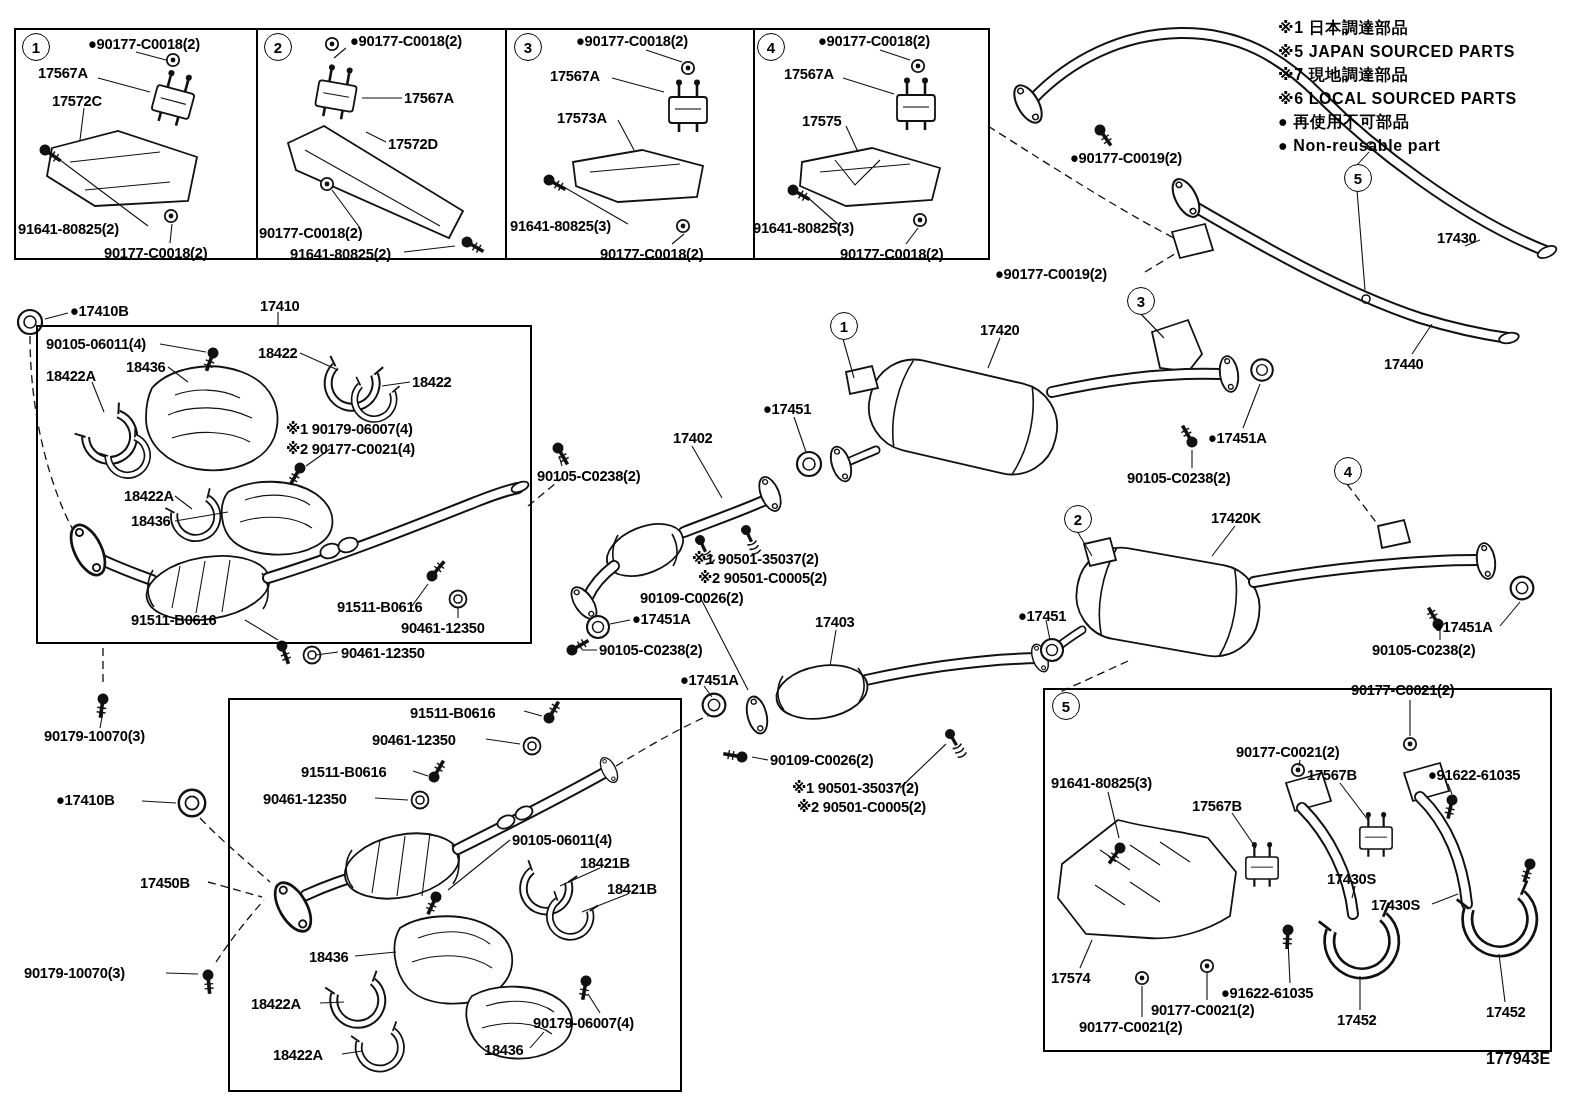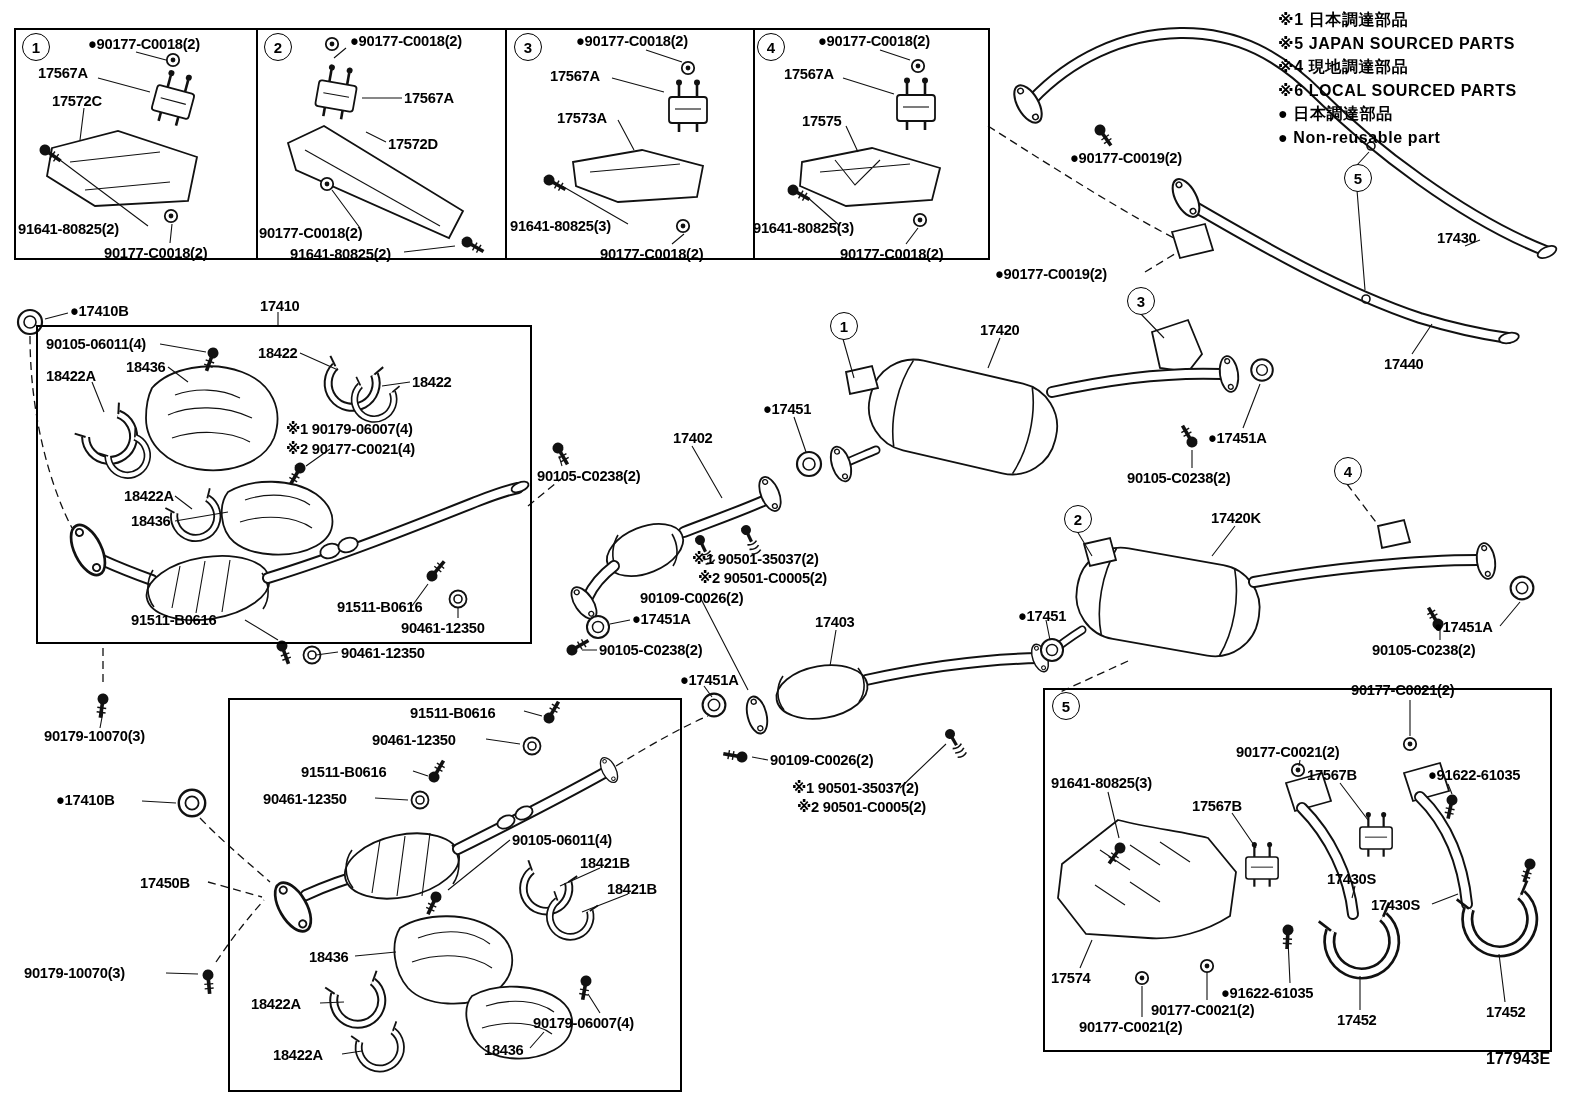--- a/index.html
+++ b/index.html
@@ -13,21 +13,21 @@
   .ln{fill:none;stroke:#111;stroke-width:1.6}
   .th{stroke-width:1.1}
   .pt{fill:#fff;stroke:#111;stroke-width:1.8}
   .dsh{fill:none;stroke:#111;stroke-width:1.3;stroke-dasharray:8 5}
   .inset{position:absolute;border:2.2px solid #000;}
   .part-label{position:absolute;font-weight:700;font-size:15.5px;line-height:1.05;white-space:nowrap;
               letter-spacing:-0.3px;transform:scaleX(.95);transform-origin:0 0;}
   .callout{position:absolute;width:26px;height:26px;border:1.7px solid #000;border-radius:50%;
            background:#fff;display:flex;align-items:center;justify-content:center;
            font-weight:700;font-size:15px;}
-  .legend{position:absolute;left:1278px;top:8px;}
+  .legend{position:absolute;left:1278px;top:16px;}
   .legend-line{font-weight:700;font-size:16px;letter-spacing:.6px;line-height:23.5px;white-space:nowrap;}
   .code{position:absolute;left:1486px;top:1050px;font-weight:700;font-size:16px;}
 </style>
 </head>
 <body>
 
 <div class="stage">
 
   <svg class="art" width="1592" height="1099" viewBox="0 0 1592 1099">
     <defs>
@@ -307,23 +307,23 @@
   <div class="inset" style="left:256px;top:28px;width:247px;height:228px;"></div>
   <div class="inset" style="left:505px;top:28px;width:246px;height:228px;"></div>
   <div class="inset" style="left:753px;top:28px;width:233px;height:228px;"></div>
   <div class="inset" style="left:36px;top:325px;width:492px;height:315px;"></div>
   <div class="inset" style="left:228px;top:698px;width:450px;height:390px;"></div>
   <div class="inset" style="left:1043px;top:688px;width:505px;height:360px;"></div>
 
   <div class="legend">
     <div class="legend-line">※1 日本調達部品</div>
     <div class="legend-line">※5 JAPAN SOURCED PARTS</div>
-    <div class="legend-line">※4 現地調達部品</div>
+    <div class="legend-line">※7 現地調達部品</div>
     <div class="legend-line">※6 LOCAL SOURCED PARTS</div>
-    <div class="legend-line">● 日本調達部品</div>
+    <div class="legend-line">● 再使用不可部品</div>
     <div class="legend-line">● Non-reusable part</div>
   </div>
 
   <div class="code">177943E</div>
 
   <div style="position:absolute;left:0;top:0;width:100%;height:100%;">
       <div class="part-label" style="left: 88px; top: 36px;">●90177-C0018(2)</div>
       <div class="part-label" style="left: 38px; top: 65px;">17567A</div>
       <div class="part-label" style="left: 52px; top: 93px;">17572C</div>
       <div class="part-label" style="left: 18px; top: 221px;">91641-80825(2)</div>

